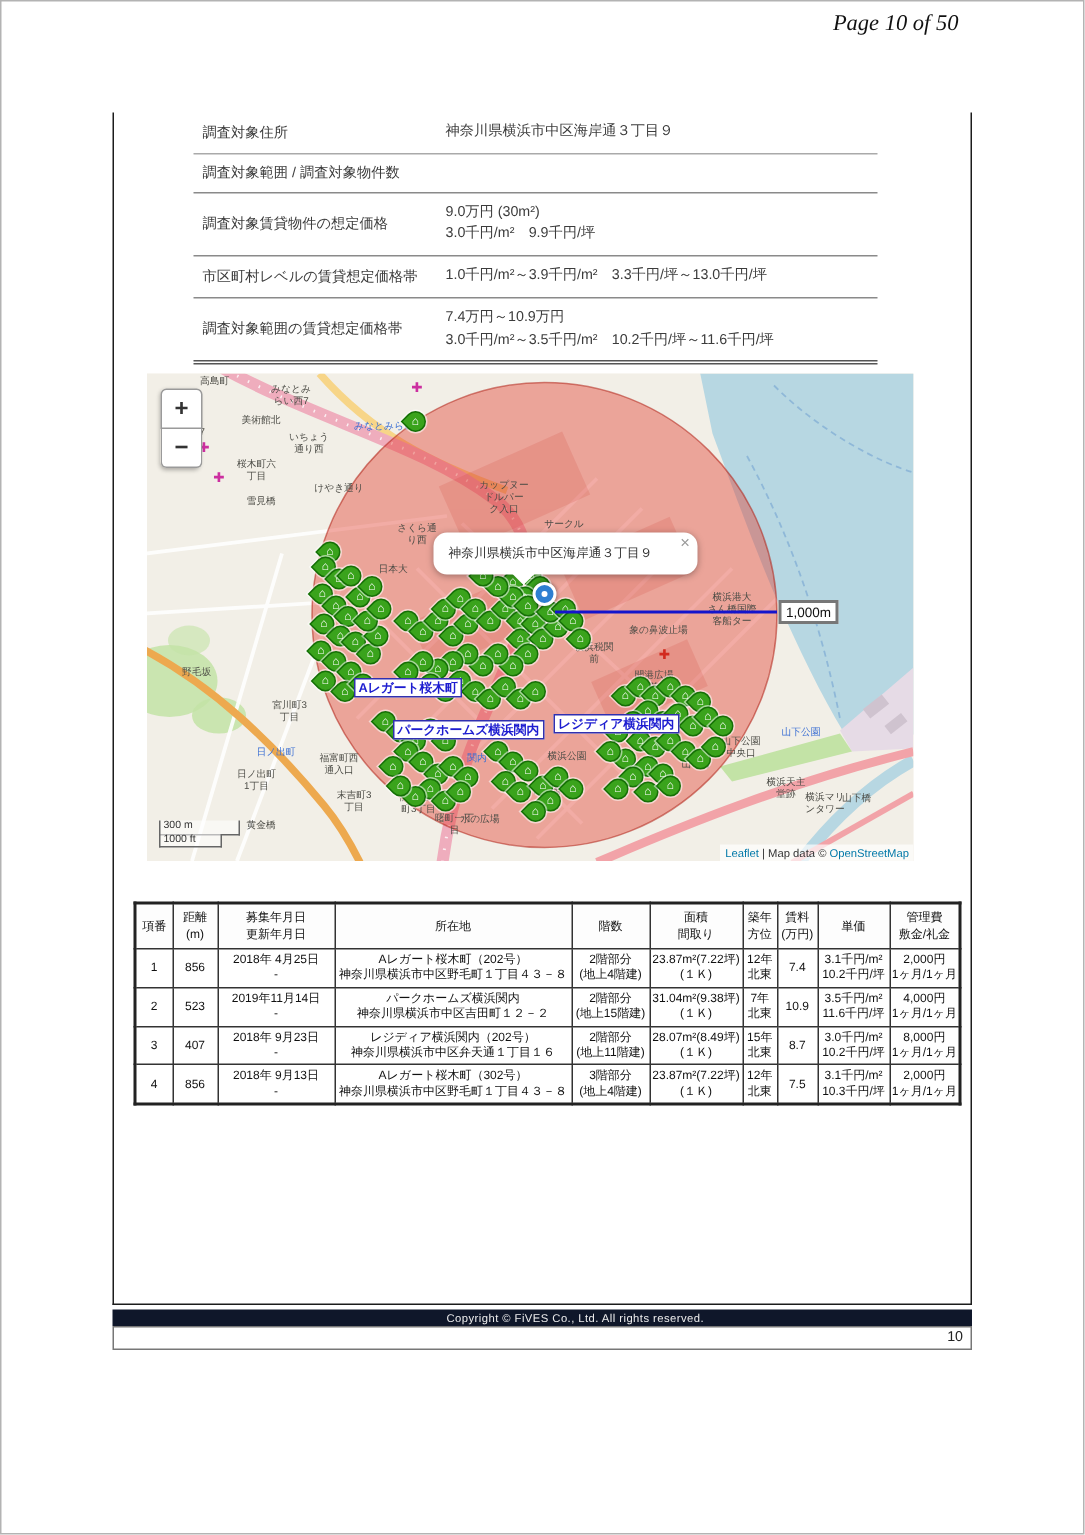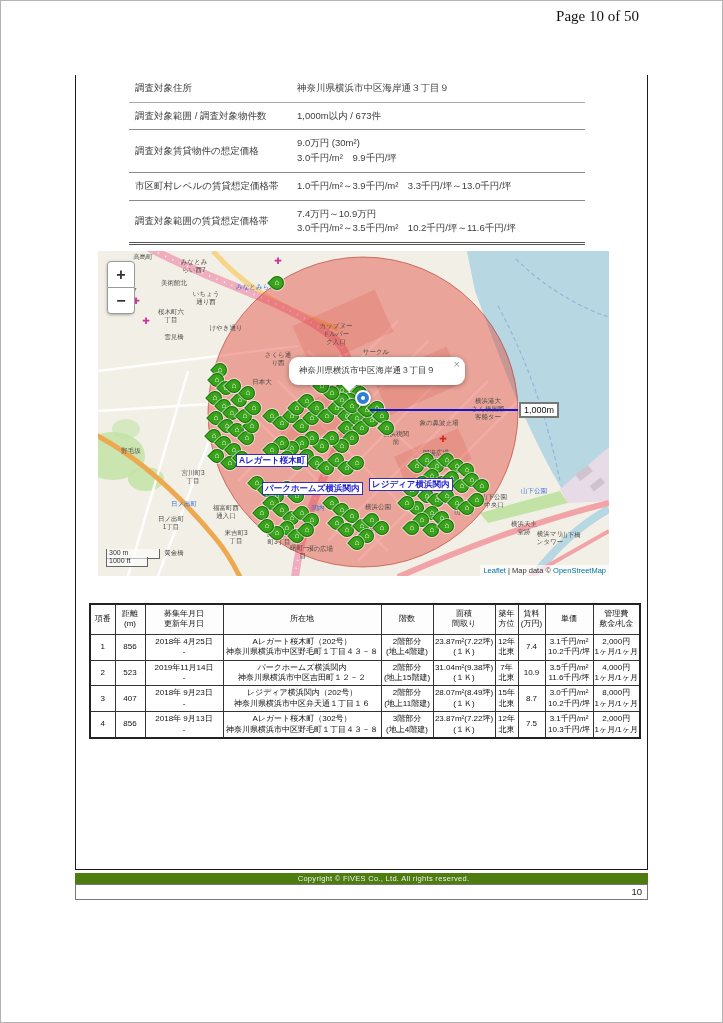--- a/index.html
+++ b/index.html
@@ -1,20 +1,20 @@
 <!DOCTYPE html>
 <html style="--land: #f2efe7; --water: #b7d7e2; --park: #c3e3a6; --rail: #efadbd; --road-pink: #f2a3a8; --road-orange: #eda94f; --road-yellow: #f7d588; --circle-red: #e23c2e; --marker: #3aa31c; --marker-border: #157006; --accent-blue: #2e7fd1; --measure-blue: #1414cc; --label-blue: #1d1dd0;"><head>
 <meta charset="utf-8">
 <style>
   html,body{margin:0;padding:0;background:#fff;}
   body{width:723px;height:1023px;position:relative;overflow:hidden;
        font-family:"Liberation Sans","DejaVu Sans",sans-serif;color:#222;}
   .frame{position:absolute;inset:0;border:1px solid #b3b3b3;pointer-events:none;z-index:50;}
   .page-header{position:absolute;top:8px;right:84px;font-family:"Liberation Serif","DejaVu Serif",serif;
-       font-size:15px;color:#111;}
+       font-size:15px;color:#111;font-style:italic;}
   
   .sheet{position:absolute;left:75px;top:66px;width:573px;}
   .titlebar{background:#0b0b0b;color:#fff;height:26px;line-height:26px;text-align:center;
        font-size:14px;font-weight:bold;letter-spacing:1px;}
   .content{border:1px solid #1c1c1c;border-top:none;height:794px;background:#fff;position:relative;}
   
   .info-table{margin:9px 0 0 53px;width:456px;}
   .info-row{display:flex;align-items:center;border-bottom:1.5px solid #8a8a8a;padding:6px 0;}
   .info-row:first-child{border-bottom:1px solid #aaa;}
   .info-row:last-child{border-bottom:3px double #555;}
@@ -66,21 +66,21 @@
   .attrib .link{color:#0078a8;}
   
   .listings{margin:27px 0 0 13px;border-collapse:collapse;width:550px;table-layout:fixed;
       font-size:8px;color:#111;}
   .listings th,.listings td{border:1px solid #333;text-align:center;padding:2px 1px;line-height:1.3;
       overflow:hidden;}
   .listings th{font-weight:normal;background:#fdfdfd;padding:4px 1px;}
   .listings{border:2px solid #222;}
   .listings td div,.listings th div{white-space:nowrap;overflow:hidden;}
   
-  .footbar{margin-top:3px;background:#4d7c0f;color:#eee;height:11px;line-height:11px;
+  .footbar{margin-top:3px;background:#0f172a;color:#eee;height:11px;line-height:11px;
       text-align:center;font-size:7.5px;letter-spacing:.3px;padding-left:44px;}
   .pagestrip{border:1px solid #777;height:14px;line-height:14px;text-align:right;
       font-size:9.5px;color:#222;padding-right:5px;}
 </style>
 </head>
 <body>
 
 <div class="frame"></div>
 <div class="page-header">Page 10 of 50</div>
 
@@ -90,23 +90,20 @@
 
     <div class="info-table">
         <div class="info-row">
           <div class="info-label">調査対象住所</div>
           <div class="info-values">
             <div>神奈川県横浜市中区海岸通３丁目９</div>
           </div>
         </div>
         <div class="info-row">
           <div class="info-label">調査対象範囲 / 調査対象物件数</div>
-          <div class="info-values">
-            <div>1,000m以内 / 673件</div>
-          </div>
         </div>
         <div class="info-row">
           <div class="info-label">調査対象賃貸物件の想定価格</div>
           <div class="info-values">
             <div>9.0万円 (30m²)</div>
             <div>3.0千円/m²　9.9千円/坪</div>
           </div>
         </div>
         <div class="info-row">
           <div class="info-label">市区町村レベルの賃貸想定価格帯</div>

